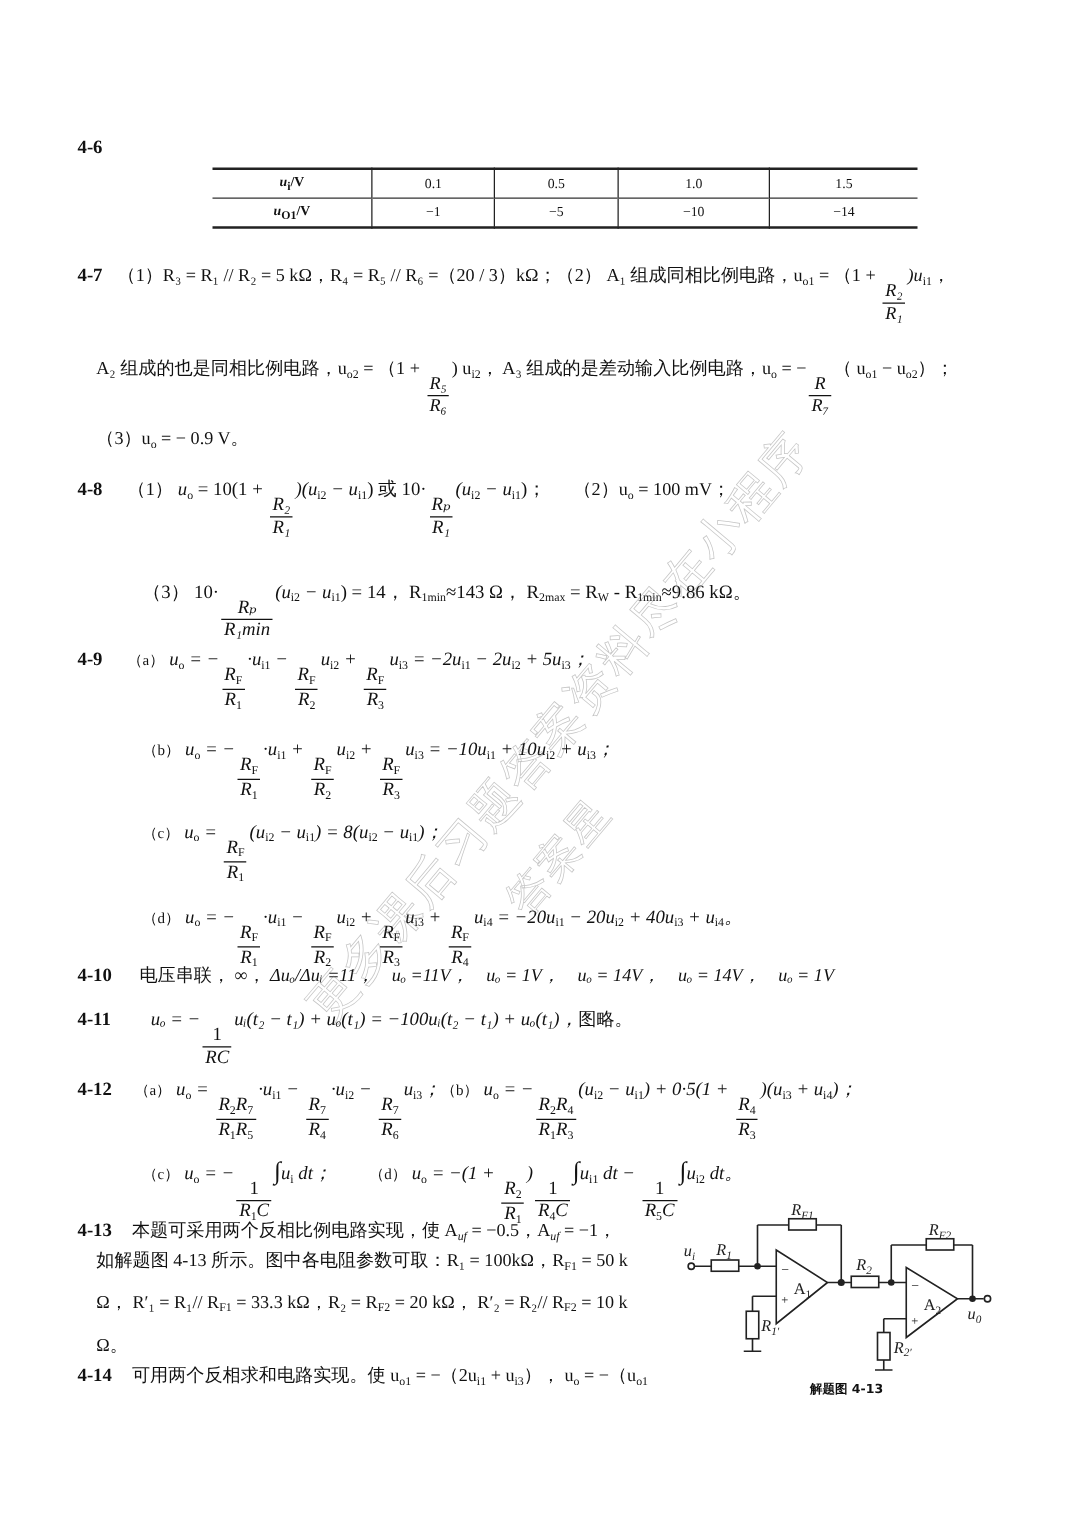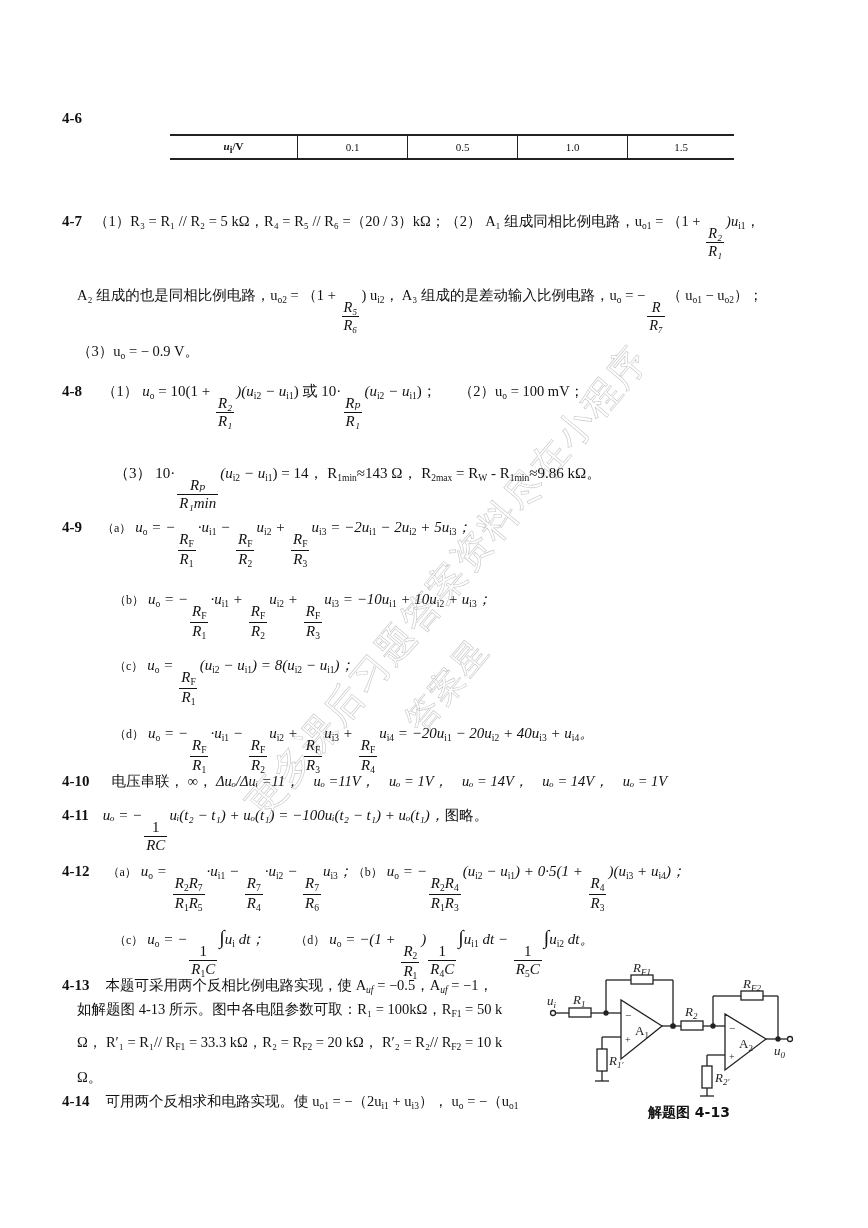--- a/index.html
+++ b/index.html
@@ -24,34 +24,41 @@
   .tbl tr:first-child { border-top: 2px solid #222; }
   .tbl tr:last-child { border-bottom: 2px solid #222; }
   .tbl td.hd { font-weight: bold; width: 127px; }
   .tbl td.hd .v { font-style: italic; font-weight: bold; }
   
   .wm { position: absolute; font-family: "DejaVu Sans", sans-serif; color: rgba(120,120,120,0.28);
         font-size: 38px; letter-spacing: 2px; transform-origin: left top; -webkit-text-stroke: 0.6px rgba(110,110,110,0.4);
         color: transparent; }
   
   .circuit { position: absolute; left: 545px; top: 962px; }
-  .caption { position: absolute; left: 648px; top: 1104px; font-family: "DejaVu Sans", sans-serif; font-size: 14px; font-weight: bold; }
+  .caption { position: absolute; left: 648px; top: 1104px; font-family: "DejaVu Sans", sans-serif; font-size: 10px; font-weight: bold; }
 </style>
 </head>
 <body>
 
 <div class="abs pnum" style="left:62px;top:110px;">4-6</div>
 <table class="tbl">
   <tbody>
       <tr>
     <td class="hd"><span class="v">u</span><sub>i</sub><span>/V</span></td>
     <td>0.1</td>
     <td>0.5</td>
     <td>1.0</td>
     <td>1.5</td>
+  </tr>
+  <tr>
+    <td class="hd"><span class="v">u</span><sub>O1</sub><span>/V</span></td>
+    <td>−1</td>
+    <td>−5</td>
+    <td>−10</td>
+    <td>−14</td>
   </tr>
 </tbody>
   </table>
 
 <div class="abs" style="left:62px;top:212px;">
   <span class="pnum">4-7</span>
   <span class="txt" style="margin-left:8px;">（1）R₃ = R₁ // R₂ = 5 kΩ，R₄ = R₅ // R₆ =（20 / 3）kΩ；（2） A₁ 组成同相比例电路，u</span><sub>o1</sub><span class="txt"> = （1 + </span><span class="frac up txt">
       <span class="num">R₂</span>
       <span class="den">R₁</span>
     </span><span class="txt it">)u</span><sub>i1</sub><span class="txt">，</span>
@@ -145,21 +152,21 @@
   <span class="txt it">Δuₒ/Δuᵢ =11，</span>
   <span class="txt it" style="margin-left:10px;">uₒ =11V，</span>
   <span class="txt it" style="margin-left:10px;">uₒ = 1V，</span>
   <span class="txt it" style="margin-left:10px;">uₒ = 14V，</span>
   <span class="txt it" style="margin-left:10px;">uₒ = 14V，</span>
   <span class="txt it" style="margin-left:10px;">uₒ = 1V</span>
 </div>
 
 <div class="abs" style="left:62px;top:806px;">
   <span class="pnum">4-11</span>
-  <span class="math it" style="margin-left:10px;">uₒ = −</span><span class="frac up math">
+  <span class="math it" style="margin-left:28px;">uₒ = −</span><span class="frac up math">
       <span class="num" style="font-style:normal">1</span>
       <span class="den">RC</span>
     </span><span class="math it">uᵢ(t₂ − t₁) + uₒ(t₁) = −100uᵢ(t₂ − t₁) + uₒ(t₁)，</span><span class="txt">图略。</span>
 </div>
 
 <div class="abs" style="left:62px;top:862px;">
   <span class="pnum">4-12</span>
   <span class="txt" style="margin-left:14px;font-size:12px;">（a）</span>
   <span class="math it">u<sub>o</sub> = <span class="frac up">
         <span class="num">R<sub>2</sub>R<sub>7</sub></span>

